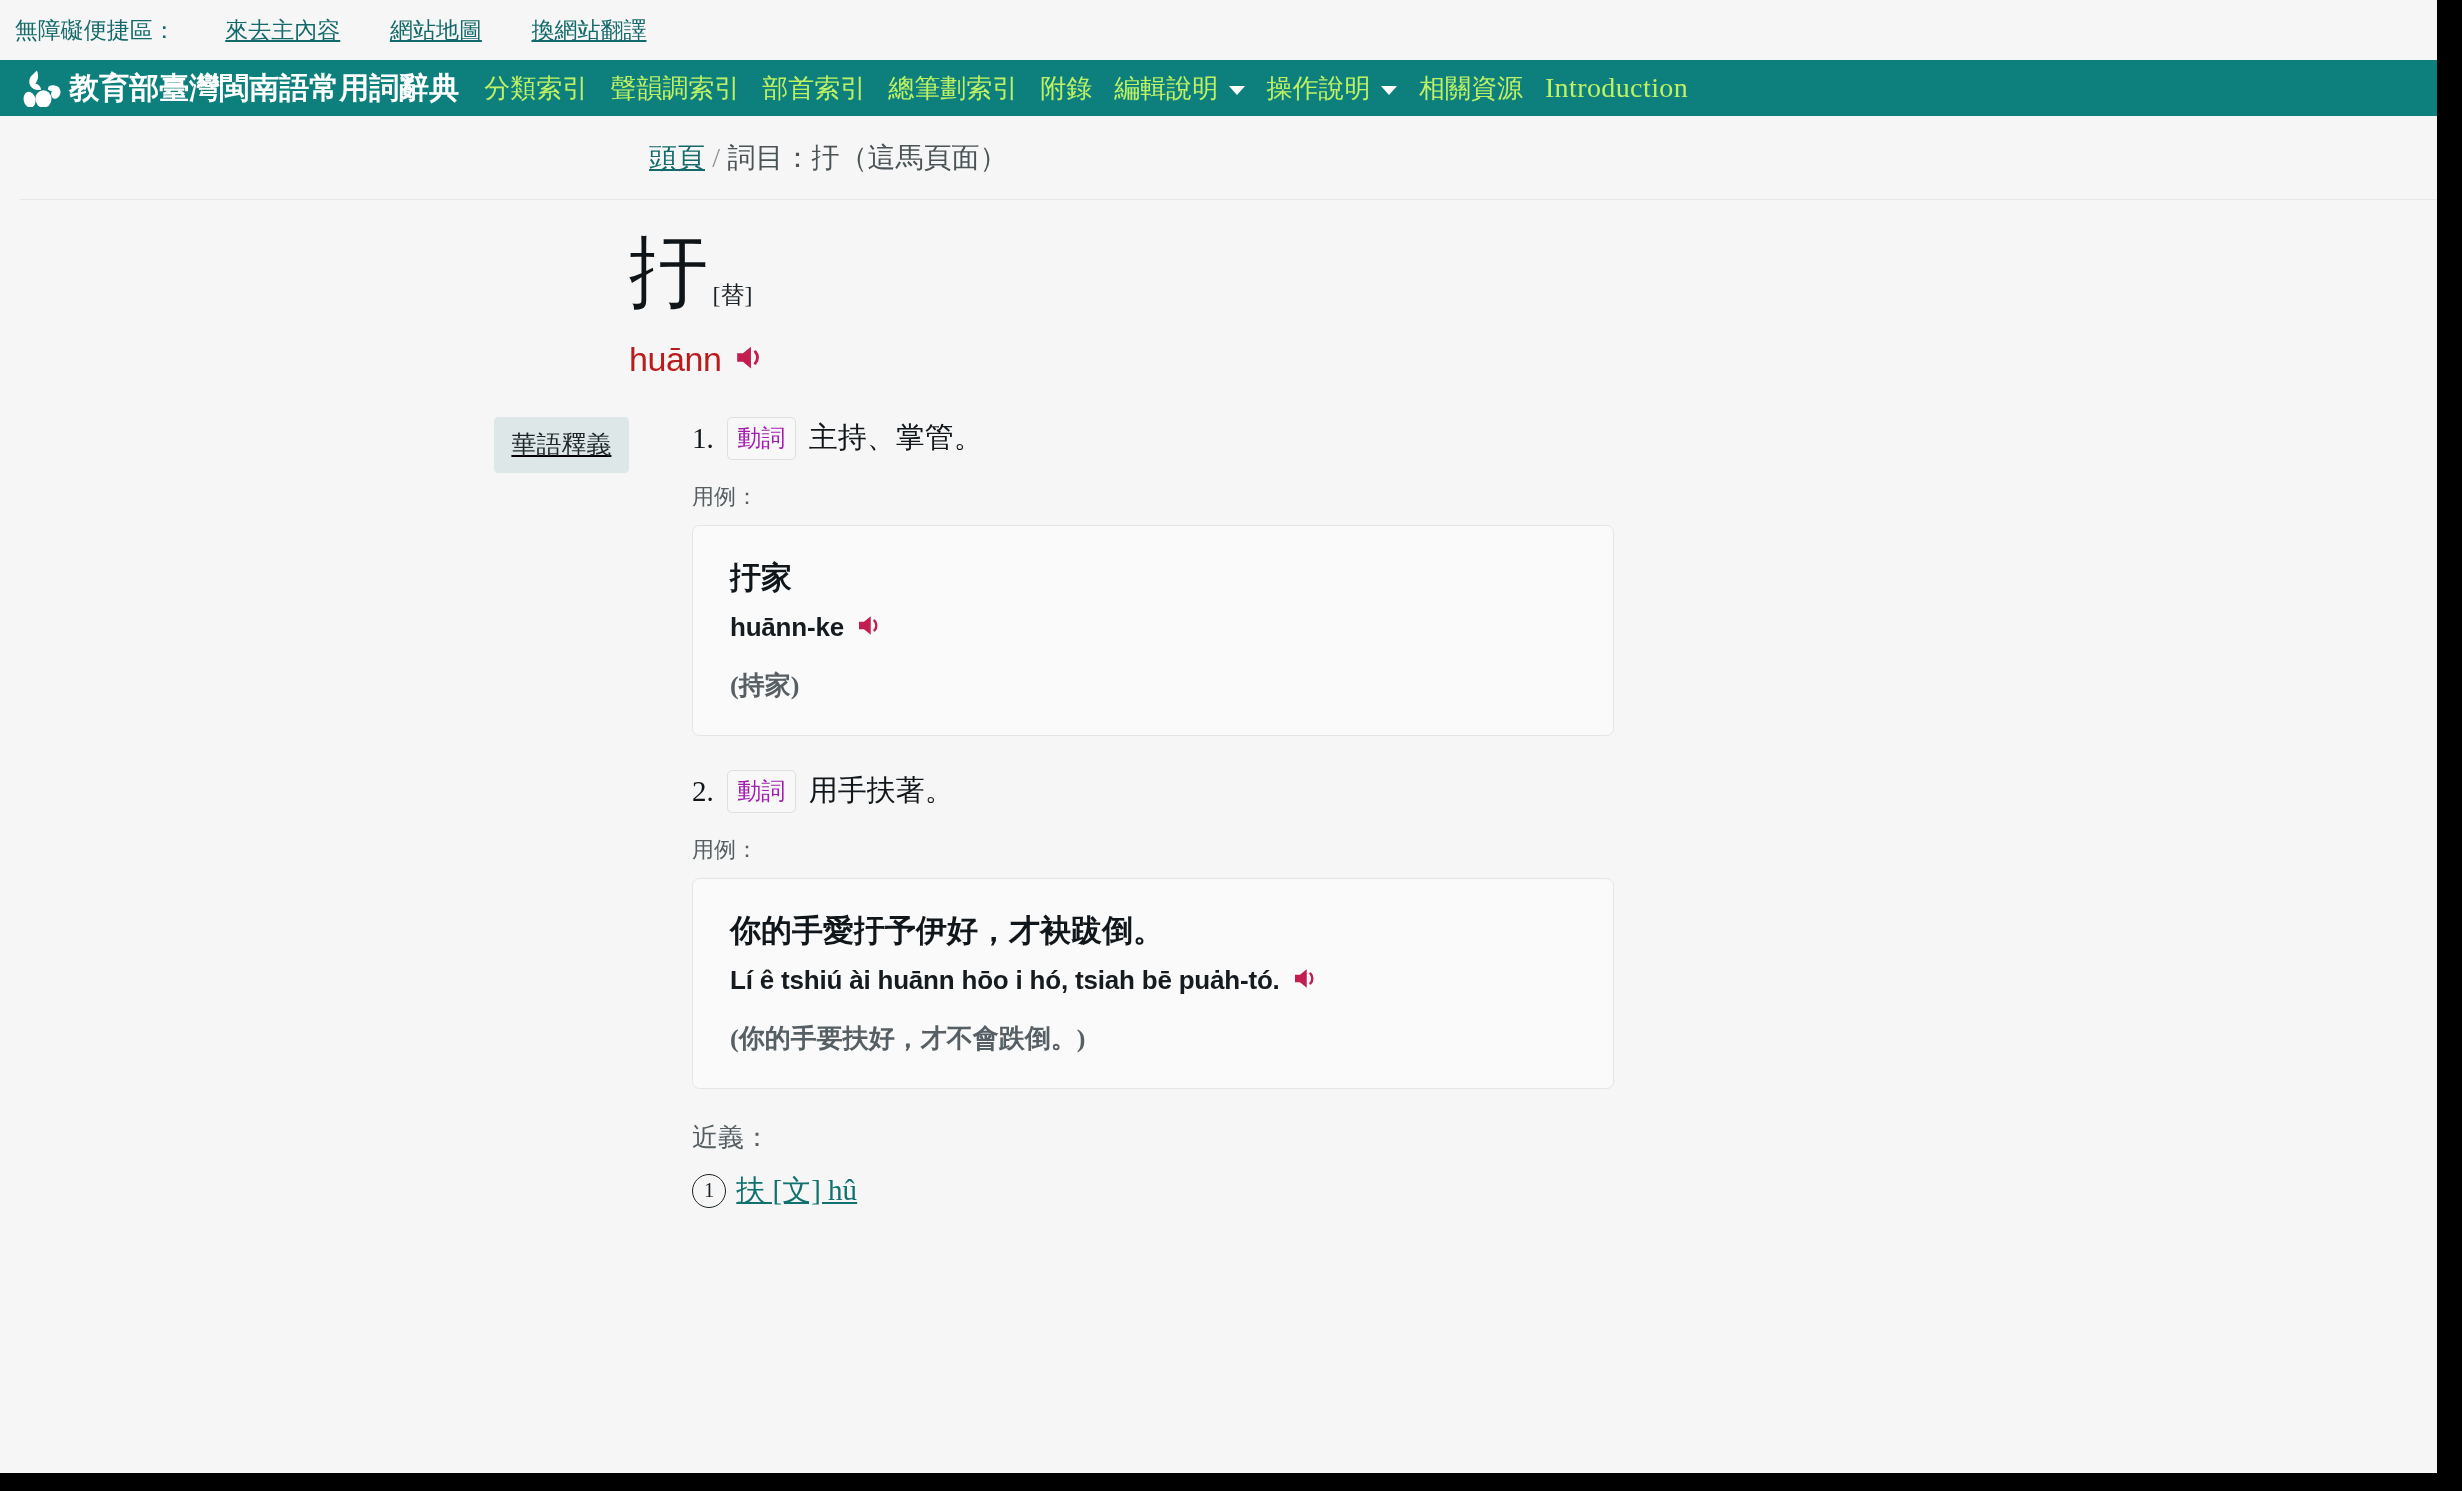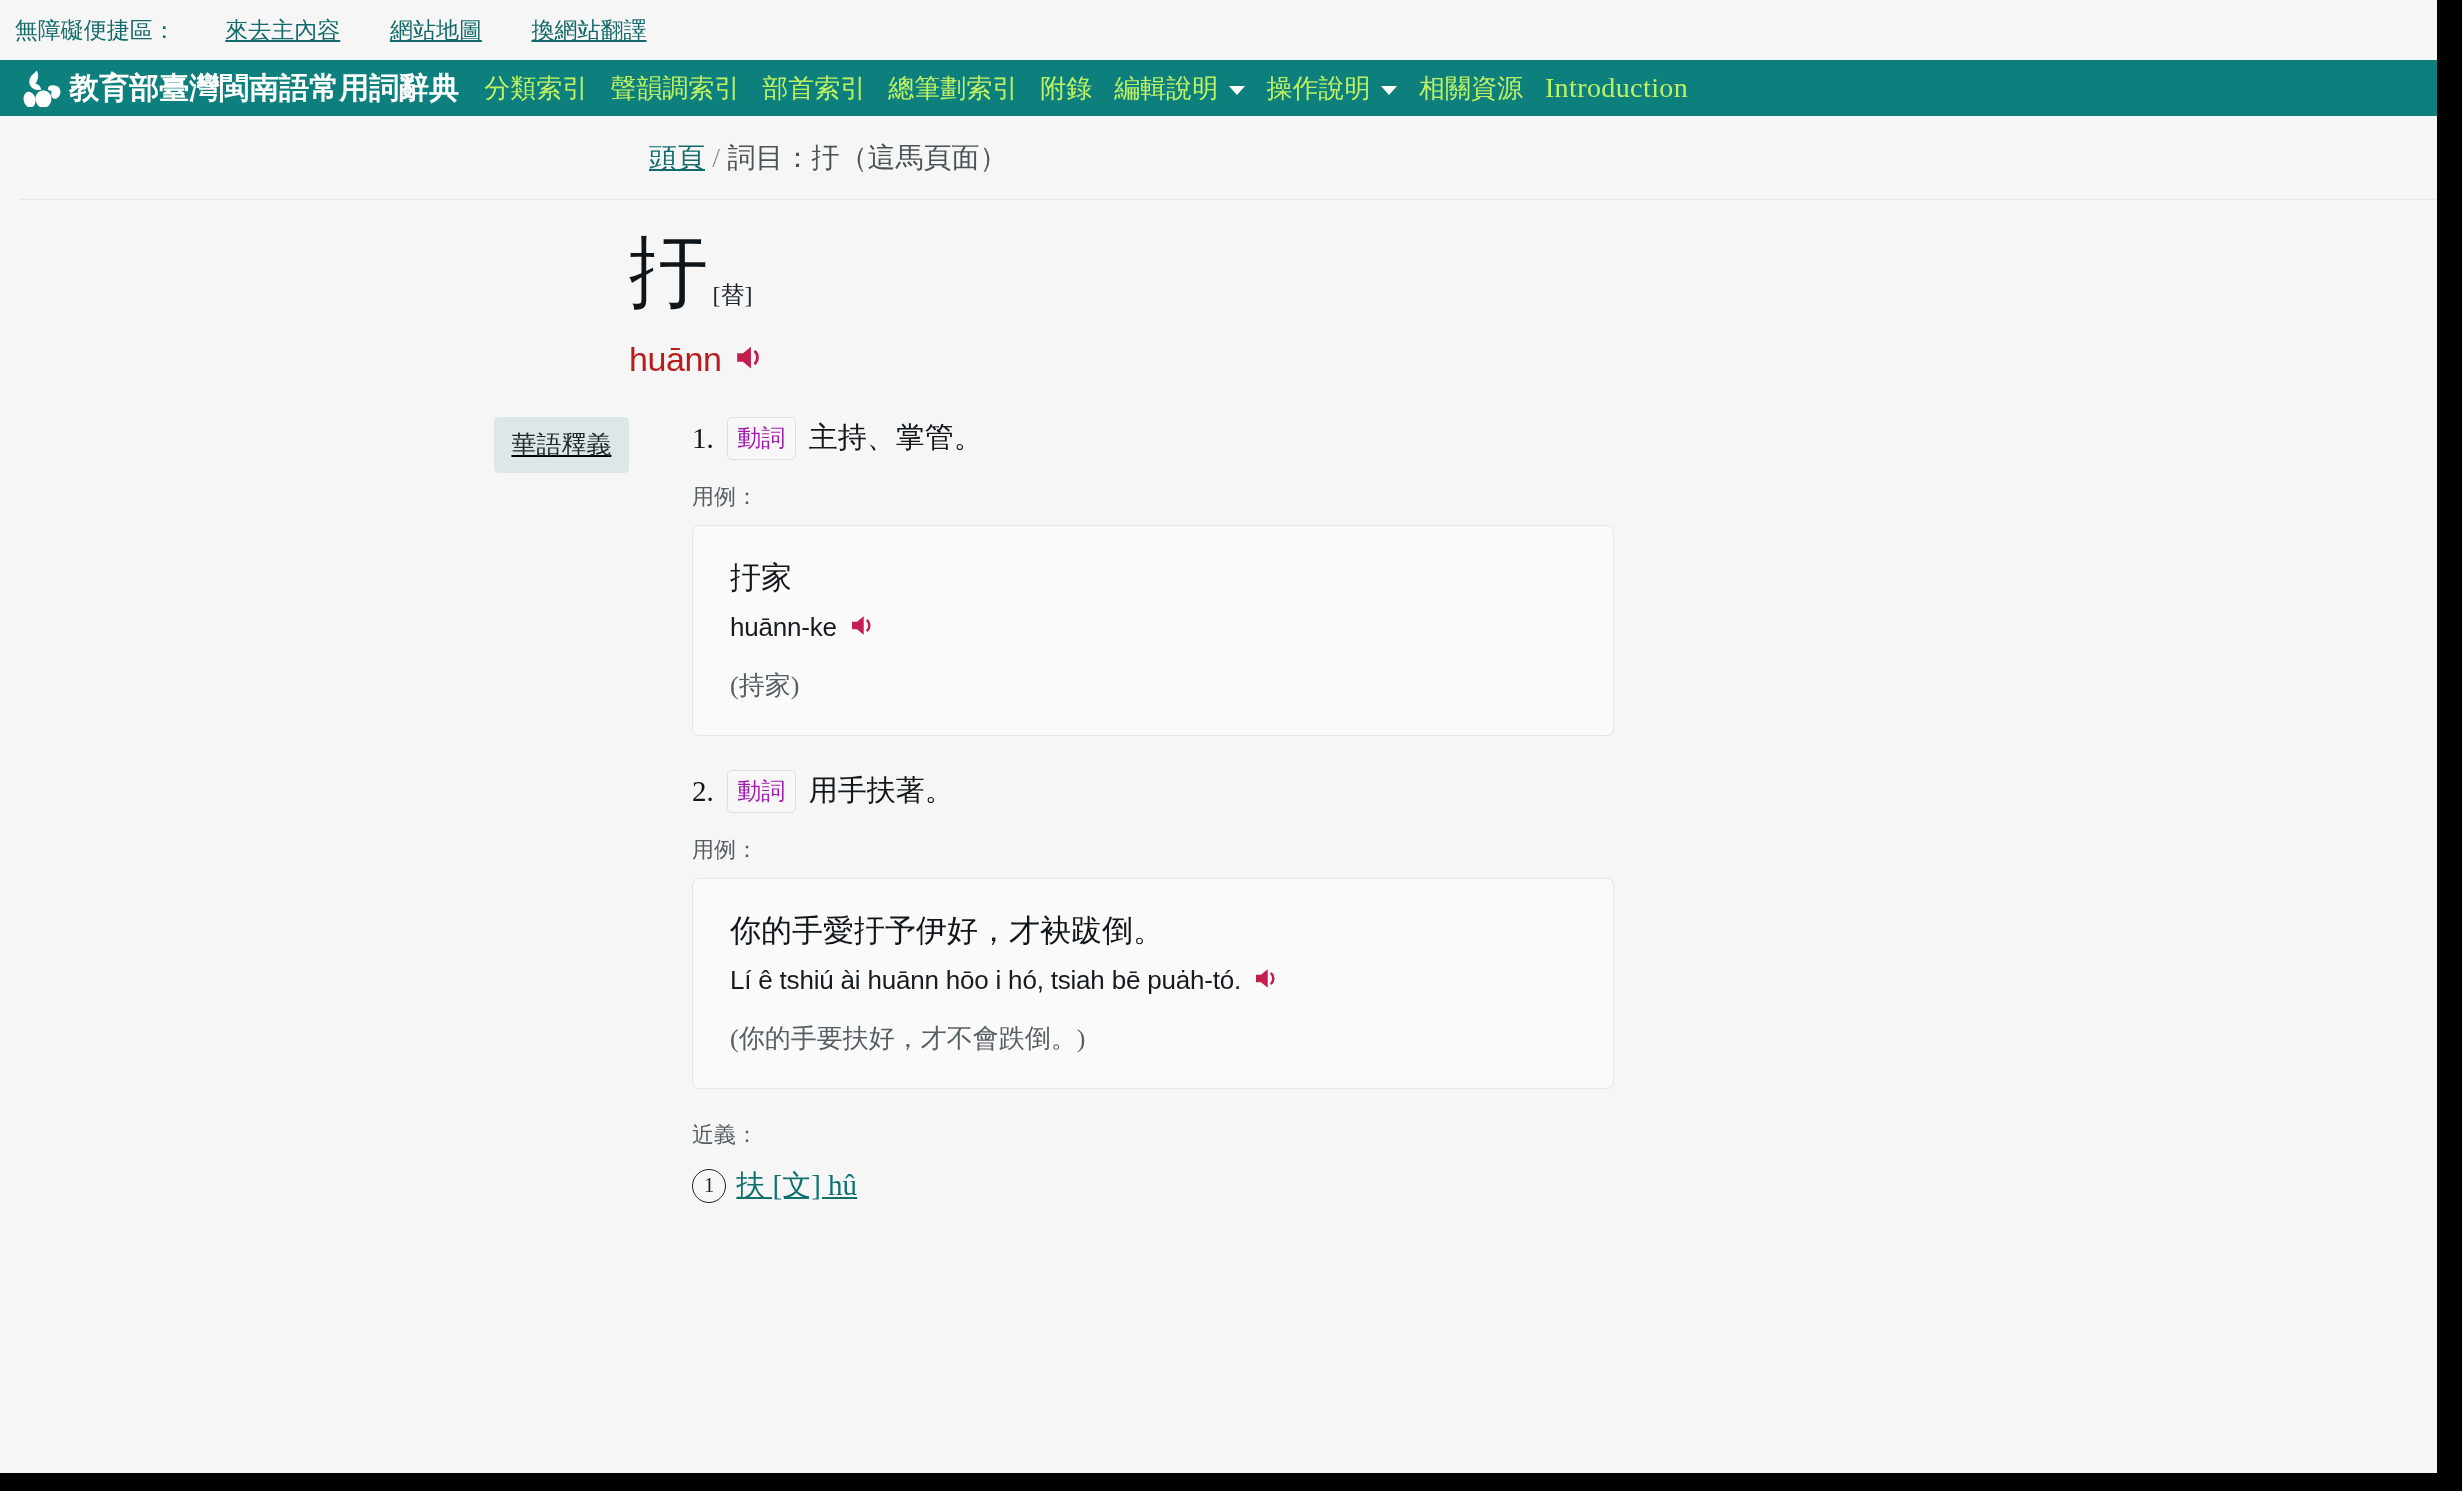--- a/index.html
+++ b/index.html
@@ -232,20 +232,21 @@
     margin-bottom: 13px;
     font-family: "Liberation Serif", "DejaVu Serif", serif;
   }
   .example-box {
     border: 1.5px solid #e3e5e8;
     border-radius: 7.3px;
     background: #fafafa;
     width: 922px;
     box-sizing: border-box;
     padding: 31px 37px 32px 37px;
+    font-weight: bold;
   }
   .ex-han {
     font-size: 31px;
     color: #10161a;
     margin-bottom: 13px;
     font-family: "Liberation Serif", "DejaVu Serif", serif;
   }
   .ex-rom-row {
     display: flex;
     align-items: center;
@@ -256,21 +257,21 @@
     color: #151b1f;
     font-family: "Liberation Sans", "DejaVu Sans", sans-serif;
     letter-spacing: -0.2px;
   }
   .ex-gloss {
     font-size: 26px;
     color: #565f63;
     font-family: "Liberation Serif", "DejaVu Serif", serif;
   }
   .syn-label {
-    font-size: 22px;
+    font-size: 26px;
     color: #555e62;
     margin-top: 31px;
     margin-bottom: 16px;
   }
   .syn-item {
     display: flex;
     align-items: center;
     white-space: nowrap;
   }
   .syn-circle {

